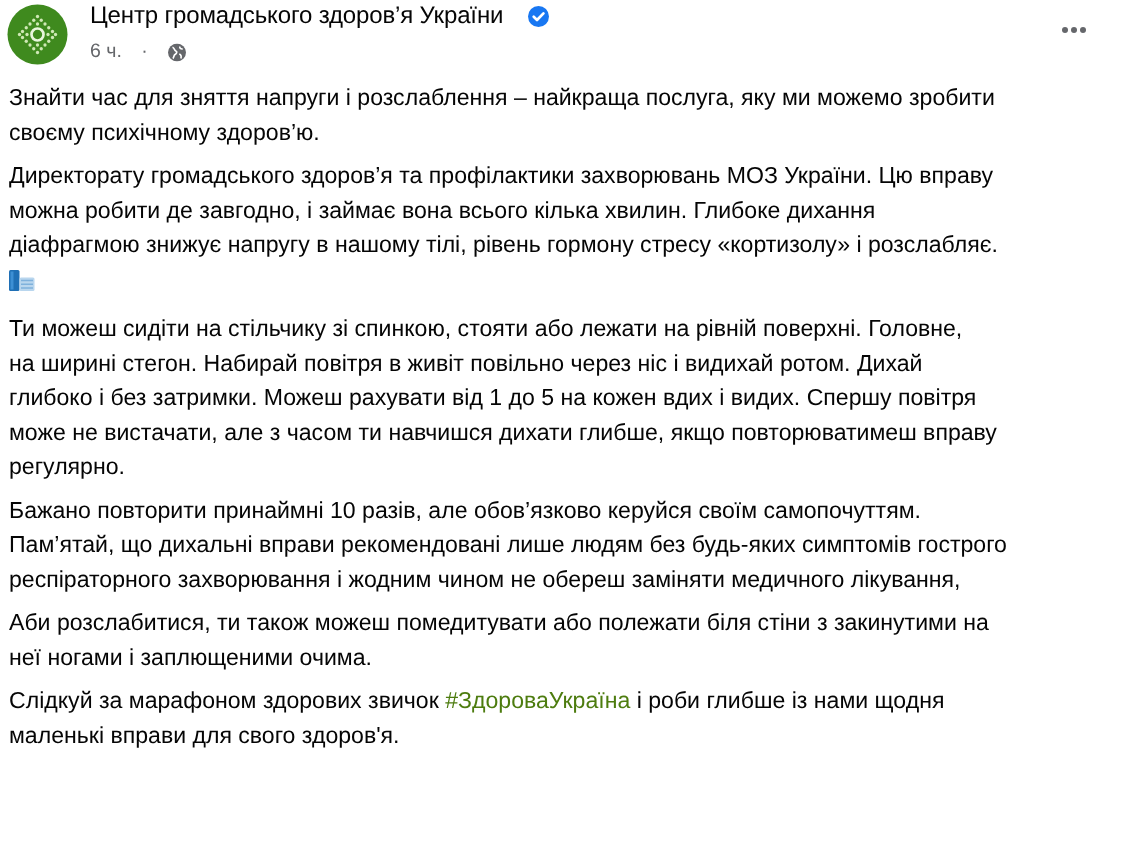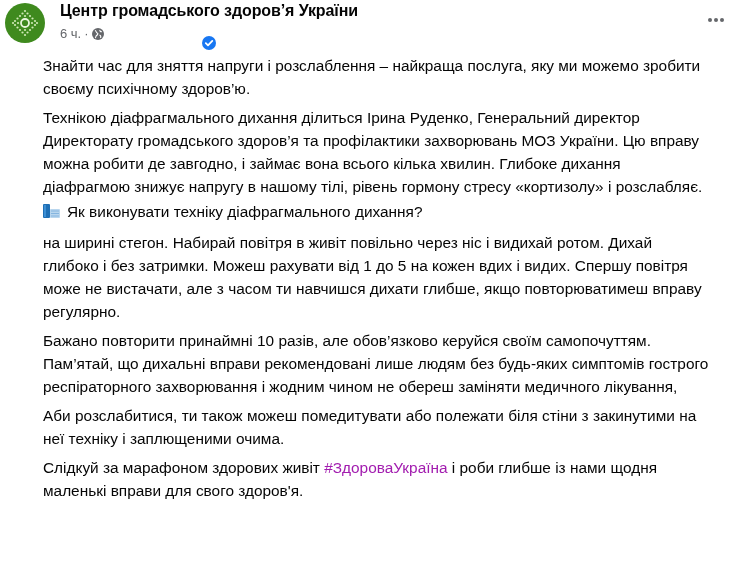--- a/index.html
+++ b/index.html
@@ -11,52 +11,51 @@
       position: relative;
     }
     .header { position: absolute; left: 0; top: 0; width: 748px; height: 50px; }
     .avatar {
       position: absolute; left: 5px; top: 3px; width: 40px; height: 40px;
       border-radius: 50%; background: #3f8a1e;
       display: flex; align-items: center; justify-content: center;
     }
     .page-name {
       position: absolute; left: 60px; top: 2px;
-      font-size: 16px; font-weight: bold; color: #050505; white-space: nowrap;
+      font-size: 16px; font-weight: normal; color: #050505; white-space: nowrap;
       display: flex; align-items: center; gap: 16px;
       letter-spacing: -0.1px;
-      flex-direction: column;
     }
     .page-name .name-text { cursor: pointer; }
     .verified { width: 14px; height: 14px; display: inline-block; }
     .meta {
       position: absolute; left: 60px; top: 26px;
       font-size: 13px; color: #65676b;
-      display: flex; align-items: center; gap: 3px;
+      display: flex; align-items: flex-end; gap: 13px;
     }
     .globe { width: 12px; height: 12px; display: inline-block; }
     .more-button {
       position: absolute; left: 702px; top: 6px; width: 28px; height: 28px;
       display: flex; align-items: center; justify-content: center; border-radius: 50%;
       cursor: pointer;
     }
     .more-button span { width: 4px; height: 4px; border-radius: 50%; background: #65676b; margin: 0 1.2px; display: inline-block; }
 
     .post-body {
       position: absolute; left: 6px; top: 54px; width: 730px;
       font-size: 15.4px; line-height: 23px; color: #050505;
     }
     .para { margin: 0 0 6px 0; white-space: nowrap; }
-    .para .line { display: block; margin-left: 37px; }
+    .para .line { display: block; }
     .para.p2 { margin-bottom: 2px; }
     .para.p3 { margin-bottom: 8px; }
     .emoji-icon {
       display: inline-block; width: 18px; height: 16px; vertical-align: -2px; margin-right: 6px; position: relative;
     }
-    .hashtag { color: #a21caf; cursor: pointer; }
+    .hashtag { color: #4d7c0f; cursor: pointer; }
   </style>
 </head>
 <body>
 
 <div class="header">
   <div class="avatar">
     <svg width="30" height="30" viewBox="0 0 30 30">
       <g fill="#cfe8b5">
         <circle cx="15" cy="3" r="1.1"></circle>
           <circle cx="12.5" cy="5.5" r="1.1"></circle>
@@ -112,52 +111,52 @@
   </div>
 </div>
 
 <div class="post-body">
   <p class="para">
     <span class="line">Знайти час для зняття напруги і розслаблення – найкраща послуга, яку ми можемо зробити</span>
     <span class="line">своєму психічному здоров’ю.</span>
   </p>
 
   <p class="para p2">
-    <span class="line">Технікою діафрагмального дихання ділиться Ірина Руденко, Генеральний директор</span>
     <span class="line">Директорату громадського здоров’я та профілактики захворювань МОЗ України. Цю вправу</span>
     <span class="line">можна робити де завгодно, і займає вона всього кілька хвилин. Глибоке дихання</span>
     <span class="line">діафрагмою знижує напругу в нашому тілі, рівень гормону стресу  «кортизолу» і розслабляє.</span>
   </p>
 
   <p class="para p3">
     <span class="line">
       <svg class="emoji-icon" viewBox="0 0 18 16">
         <rect x="0" y="1" width="7" height="14" rx="1" fill="#1f6fb5"></rect>
         <rect x="1" y="2" width="2" height="12" fill="#3d8fd4"></rect>
         <rect x="7" y="6" width="10" height="9" rx="1" fill="#b9d6ee"></rect>
         <path d="M8 8 L16 8 M8 10.5 L16 10.5 M8 13 L16 13" stroke="#7fb1dc" stroke-width="0.9"></path>
-      </svg><span>Як виконувати техніку діафрагмального дихання?</span>
+      </svg>
     </span>
   </p>
 
   <p class="para">
+    <span class="line">Ти можеш сидіти на стільчику зі спинкою, стояти або лежати на рівній поверхні. Головне,</span>
     <span class="line">на ширині стегон. Набирай повітря в живіт повільно через ніс і видихай ротом. Дихай</span>
     <span class="line">глибоко і без затримки. Можеш рахувати від 1 до 5 на кожен вдих і видих. Спершу повітря</span>
     <span class="line">може не вистачати, але з часом ти навчишся дихати глибше, якщо повторюватимеш вправу</span>
     <span class="line">регулярно.</span>
   </p>
 
   <p class="para">
     <span class="line">Бажано повторити принаймні 10 разів, але обов’язково керуйся своїм самопочуттям.</span>
     <span class="line">Пам’ятай, що дихальні вправи рекомендовані лише людям без будь-яких симптомів гострого</span>
     <span class="line">респіраторного захворювання і жодним чином не обереш заміняти медичного лікування,</span>
   </p>
 
   <p class="para">
     <span class="line">Аби розслабитися, ти також можеш помедитувати або полежати біля стіни з закинутими на</span>
-    <span class="line">неї техніку і заплющеними очима.</span>
+    <span class="line">неї ногами і заплющеними очима.</span>
   </p>
 
   <p class="para">
-    <span class="line"><span>Слідкуй за марафоном здорових живіт </span><a class="hashtag">#ЗдороваУкраїна</a><span> і роби глибше із нами щодня</span></span>
+    <span class="line"><span>Слідкуй за марафоном здорових звичок </span><a class="hashtag">#ЗдороваУкраїна</a><span> і роби глибше із нами щодня</span></span>
     <span class="line">маленькі вправи для свого здоров'я.</span>
   </p>
 </div>
 
 </body></html>

